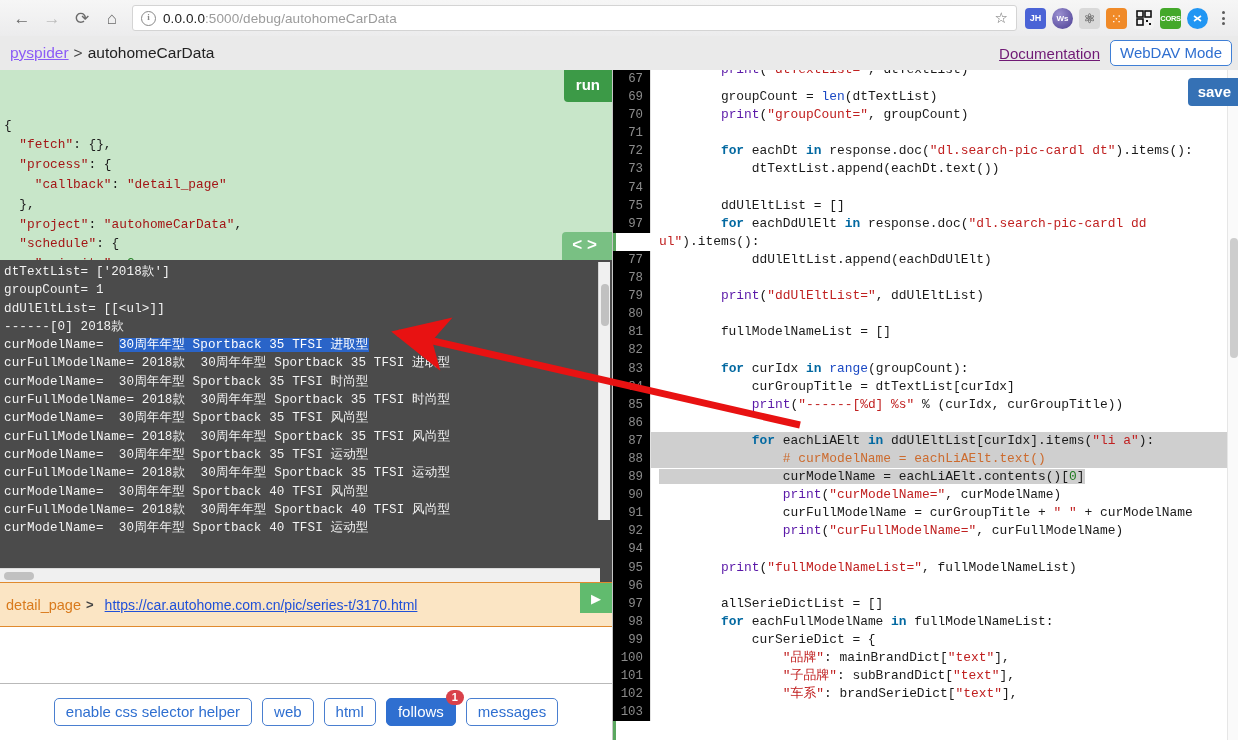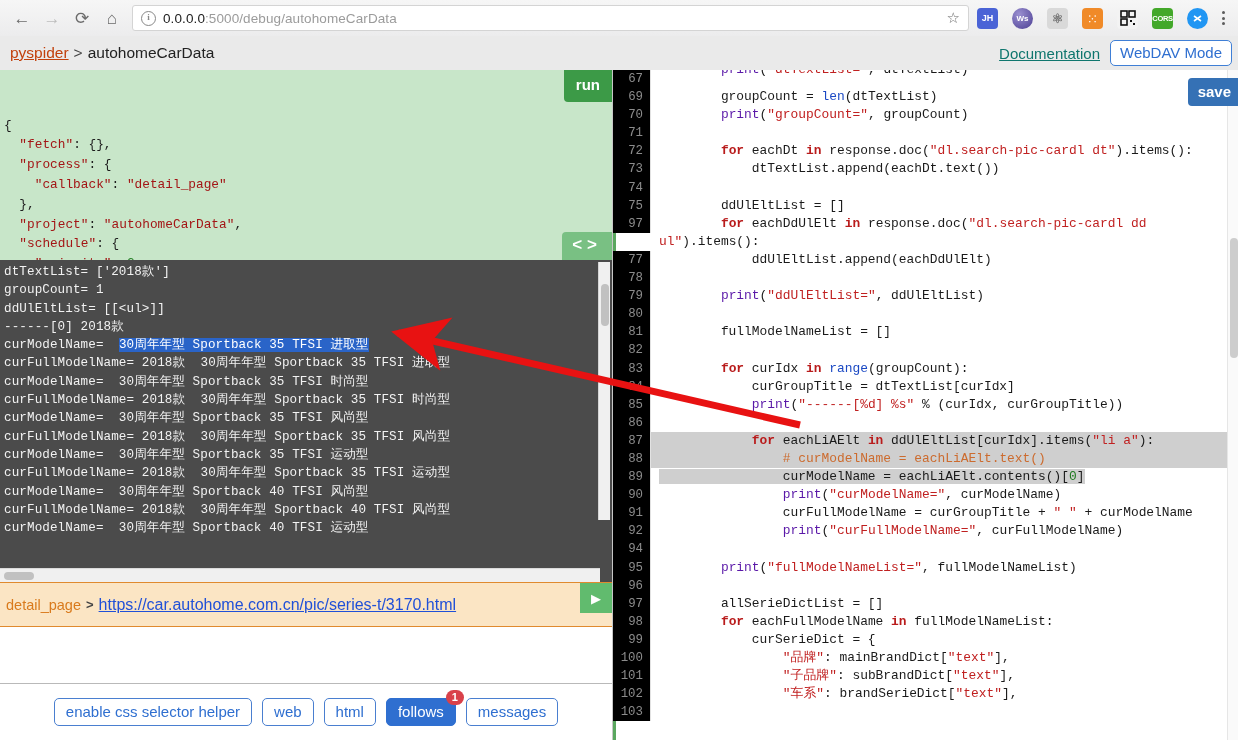--- a/index.html
+++ b/index.html
@@ -32,21 +32,21 @@
   .info-icon{
     width:13px;height:13px;border:1.3px solid #888;border-radius:50%;
     color:#888;font-size:9px;font-weight:bold;line-height:11px;text-align:center;
     margin-right:7px;flex:0 0 auto;font-family:"Liberation Serif",serif;
   }
   .url-text{font-size:13.5px;color:#9b9b9b;white-space:nowrap;letter-spacing:.1px;}
   .url-text .host{color:#202020;}
   .star{
     margin-left:auto;color:#6e6e6e;font-size:15px;padding-left:10px;
   }
-  .ext-icons{display:flex;align-items:center;gap:14px;padding-right:4px;}
+  .ext-icons{display:flex;align-items:center;gap:6px;padding-right:4px;}
   .ext{
     width:21px;height:21px;border-radius:4px;
     display:flex;align-items:center;justify-content:center;
     font-size:9px;font-weight:bold;color:#fff;
     font-family:"Liberation Sans",sans-serif;overflow:hidden;
   }
   .ext-jh{background:#4a63d6;}
   .ext-ws{background:radial-gradient(circle at 35% 30%,#9a8fd0,#4b3e93);border-radius:50%;font-size:8px;}
   .ext-react{background:#d9d9d9;color:#777;font-size:13px;}
   .ext-orange{background:#f08a28;}
@@ -59,24 +59,24 @@
   }
   .kebab i{width:3px;height:3px;border-radius:50%;background:#5c5c5c;display:block;}
 
   
   .ps-header{
     position:absolute;left:0;top:36px;width:1238px;height:34px;
     background:#eaeaea;border-bottom:1px solid #d0d0d0;
     display:flex;align-items:center;
   }
   .crumb{padding-left:10px;font-size:15.5px;color:#222;display:flex;align-items:baseline;gap:5px;}
-  .crumb a{color:#c2410c;text-decoration:underline;}
+  .crumb a{color:#8b5cf6;text-decoration:underline;}
   .crumb .sep{color:#444;}
   .hdr-right{margin-left:auto;display:flex;align-items:center;gap:10px;padding-right:6px;}
-  .doc-link{color:#0f766e;text-decoration:underline;font-size:15px;}
+  .doc-link{color:#701a75;text-decoration:underline;font-size:15px;}
   .webdav{
     border:1px solid #3f7fd6;border-radius:5px;color:#2f6fd0;background:#fff;
     font-size:15px;padding:3px 9px 4px;
   }
 
   
   .left-col{position:absolute;left:0;top:70px;width:612px;height:670px;background:#fff;}
 
   .task-json{
     position:relative;width:612px;height:190px;background:#c8e6c9;
@@ -118,21 +118,21 @@
   }
   .con-hthumb{position:absolute;left:4px;top:3px;width:30px;height:8px;background:#c1c1c1;border-radius:4px;}
 
   .callback-bar{
     position:relative;width:612px;height:45px;background:#fbe5c4;
     border-top:1px solid #e08a2e;border-bottom:1px solid #e08a2e;
     display:flex;align-items:center;box-sizing:border-box;
   }
   .cb-name{color:#d97a1c;font-size:14.5px;padding-left:6px;font-family:"Liberation Sans",sans-serif;}
   .cb-gt{color:#444;font-weight:bold;font-size:13px;padding:0 5px;}
-  .cb-url{color:#2050d8;text-decoration:underline;font-size:16px;}
+  .cb-url{color:#2050d8;text-decoration:underline;font-size:14px;margin-left:6px;}
   .cb-dots{margin-left:auto;color:#9a7a4a;font-size:16px;letter-spacing:1px;padding-right:12px;}
   .cb-play{
     position:absolute;right:0;top:0;width:32px;height:30px;background:#61bb6e;
     display:flex;align-items:center;justify-content:center;color:#fff;font-size:13px;
   }
 
   .left-blank{width:612px;height:130px;background:#fff;}
 
   .btn-bar{
     position:absolute;left:0;bottom:0;width:612px;height:56px;background:#fff;
@@ -164,21 +164,21 @@
     font-family:"Liberation Mono",monospace;font-size:12.4px;line-height:18.1px;
     color:#8c8c8c;background:#000000;border-right:1px solid #e2e2e2;user-select:none;
   }
   .ctext{
     flex:1;padding-left:8px;
     font-family:"Liberation Mono",monospace;font-size:12.9px;line-height:18.1px;
     color:#1a1a1a;white-space:pre;
   }
   .crow.hl .ctext{background:#cfcfcf;}
   .crow.hlpart .ctext > .hlspan{background:#cfcfcf;}
-  .kw{color:#b91c1c;font-weight:bold;}
+  .kw{color:#0369a1;font-weight:bold;}
   .bi{color:#1b49c4;}
   .st{color:#c02020;}
   .cm{color:#cc6b2e;}
   .nm{color:#1f7a1f;}
   .fn{color:#5a18a8;}
 
   .save-btn{
     position:absolute;right:-4px;top:8px;background:#3571b5;color:#fff;
     font-size:15px;font-weight:bold;padding:5px 12px 6px 10px;border-radius:4px;
     font-family:"Liberation Sans",sans-serif;z-index:5;

